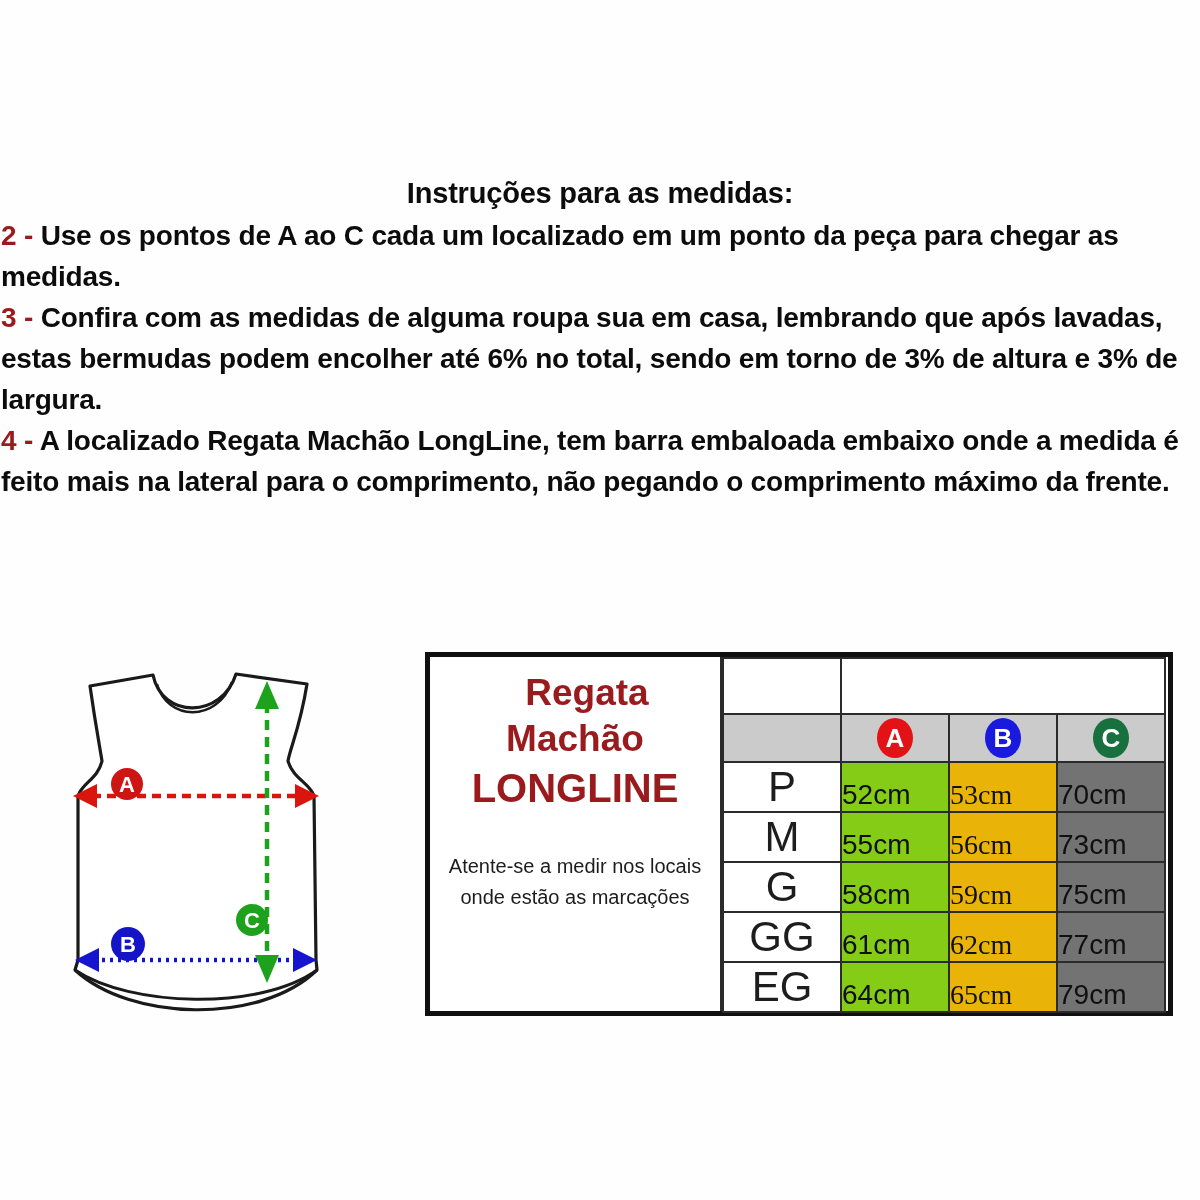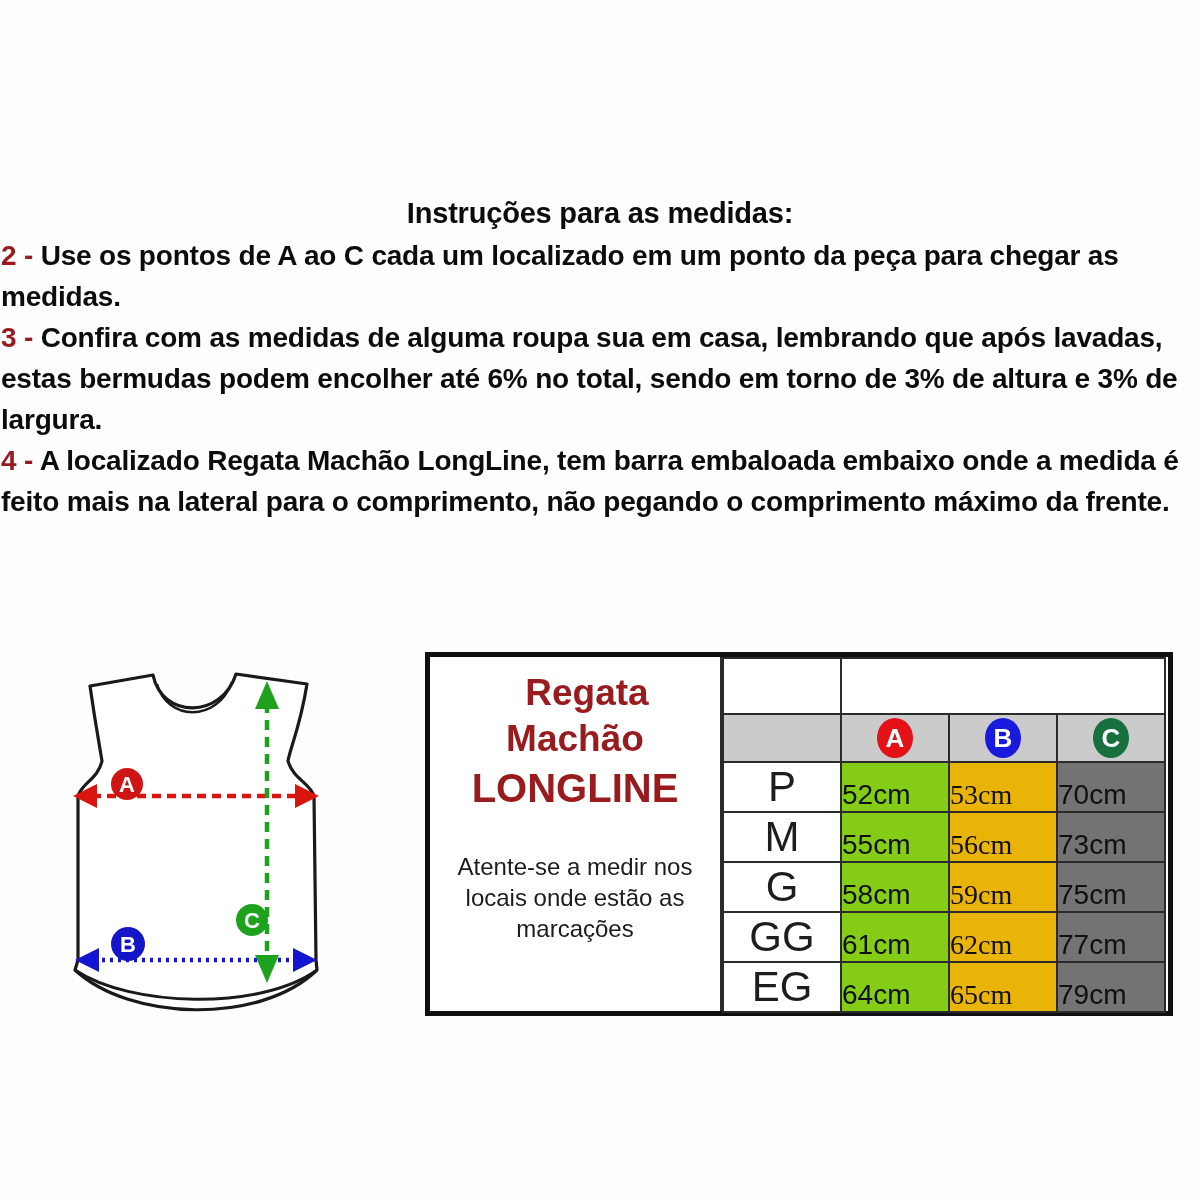--- a/index.html
+++ b/index.html
@@ -1,39 +1,39 @@
 <!DOCTYPE html>
 <html><head>
 <meta charset="utf-8">
 <style>
   html,body{margin:0;padding:0;background:#fff;}
   .canvas{position:relative;width:1200px;height:1200px;background:#fefefe;overflow:hidden;
           font-family:"Liberation Sans", sans-serif;color:#111;}
 
   
-  .instructions{position:absolute;left:0;top:192px;width:1198px;padding:0 1px;
+  .instructions{position:absolute;left:0;top:172px;width:1198px;padding:0 1px;
                 font-weight:bold;font-size:28px;line-height:41px;letter-spacing:-0.2px;color:#0c0c0c;}
   .instructions h1{margin:0 0 1px 0;font-size:29px;line-height:42px;text-align:center;
                    font-weight:bold;color:#0c0c0c;}
   .instructions p{margin:0;}
   .instructions .num{color:#9a1a1e;}
 
   
   .shirt-wrap{position:absolute;left:60px;top:653px;width:320px;height:430px;}
 
   
   .panel{position:absolute;left:425px;top:652px;width:748px;height:364px;
          border:5px solid #101010;background:#fff;box-sizing:border-box;display:flex;}
   .panel-left{width:292px;border-right:2px solid #2b2b2b;box-sizing:border-box;
               text-align:center;padding-top:13px;}
   .brand{color:#9a1b1e;font-weight:bold;}
   .brand .l1{font-size:37px;line-height:46px;margin-left:24px;}
   .brand .l2{font-size:37px;line-height:46px;}
   .brand .l3{font-size:40px;line-height:52px;letter-spacing:0px;}
-  .note{margin:37px auto 0;width:272px;font-size:24px;line-height:31px;color:#1c1c1c;}
+  .note{margin:37px auto 0;width:272px;font-size:20px;line-height:31px;color:#1c1c1c;}
 
   table.size-table{border-collapse:collapse;table-layout:fixed;width:444px;height:354px;}
   table.size-table td{border:2px solid #2b2b2b;padding:0;box-sizing:border-box;overflow:hidden;}
   td.col-size{width:118px;}
   td.col-a{width:112px;} td.col-b{width:110px;} td.col-c{width:104px;}
   tr.r-empty td{height:56px;background:#fff;}
   tr.r-head td{height:48px;background:#cbcbcb;text-align:center;vertical-align:middle;}
   tr.r-data td{height:50px;}
   td.sz{background:#fff;text-align:center;vertical-align:middle;
         font-size:42px;line-height:44px;color:#1d1d1d;}

